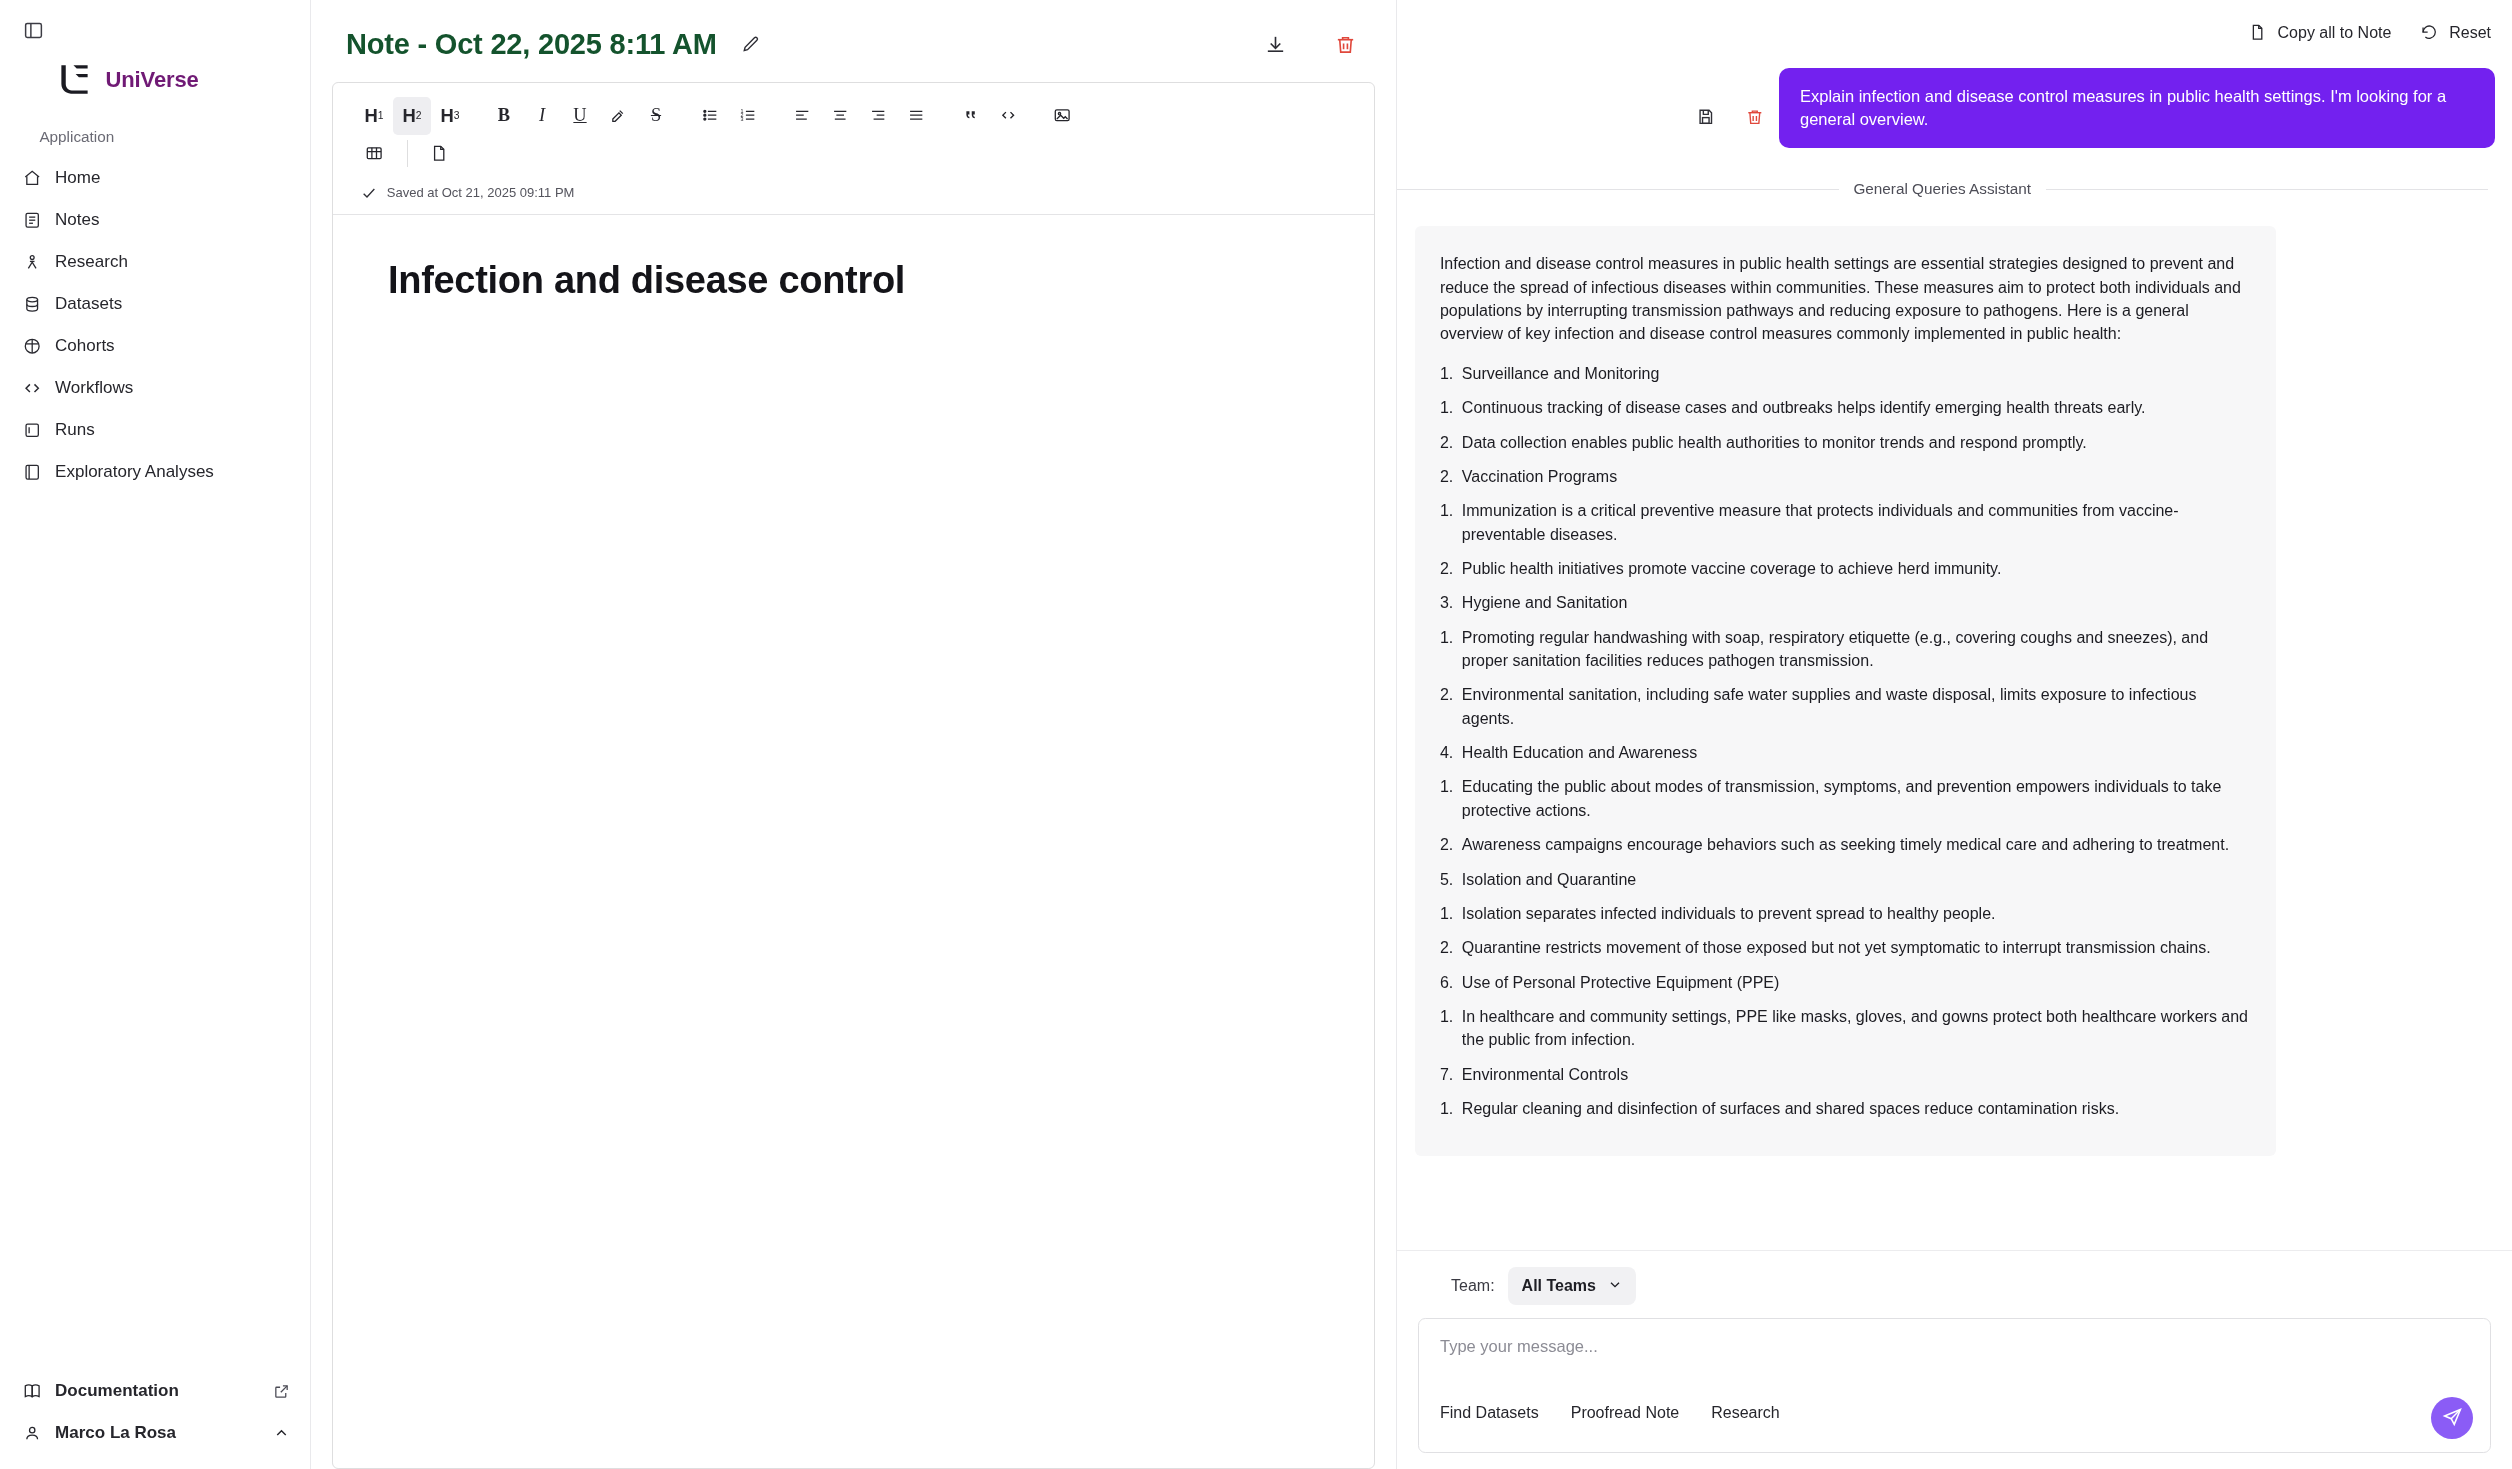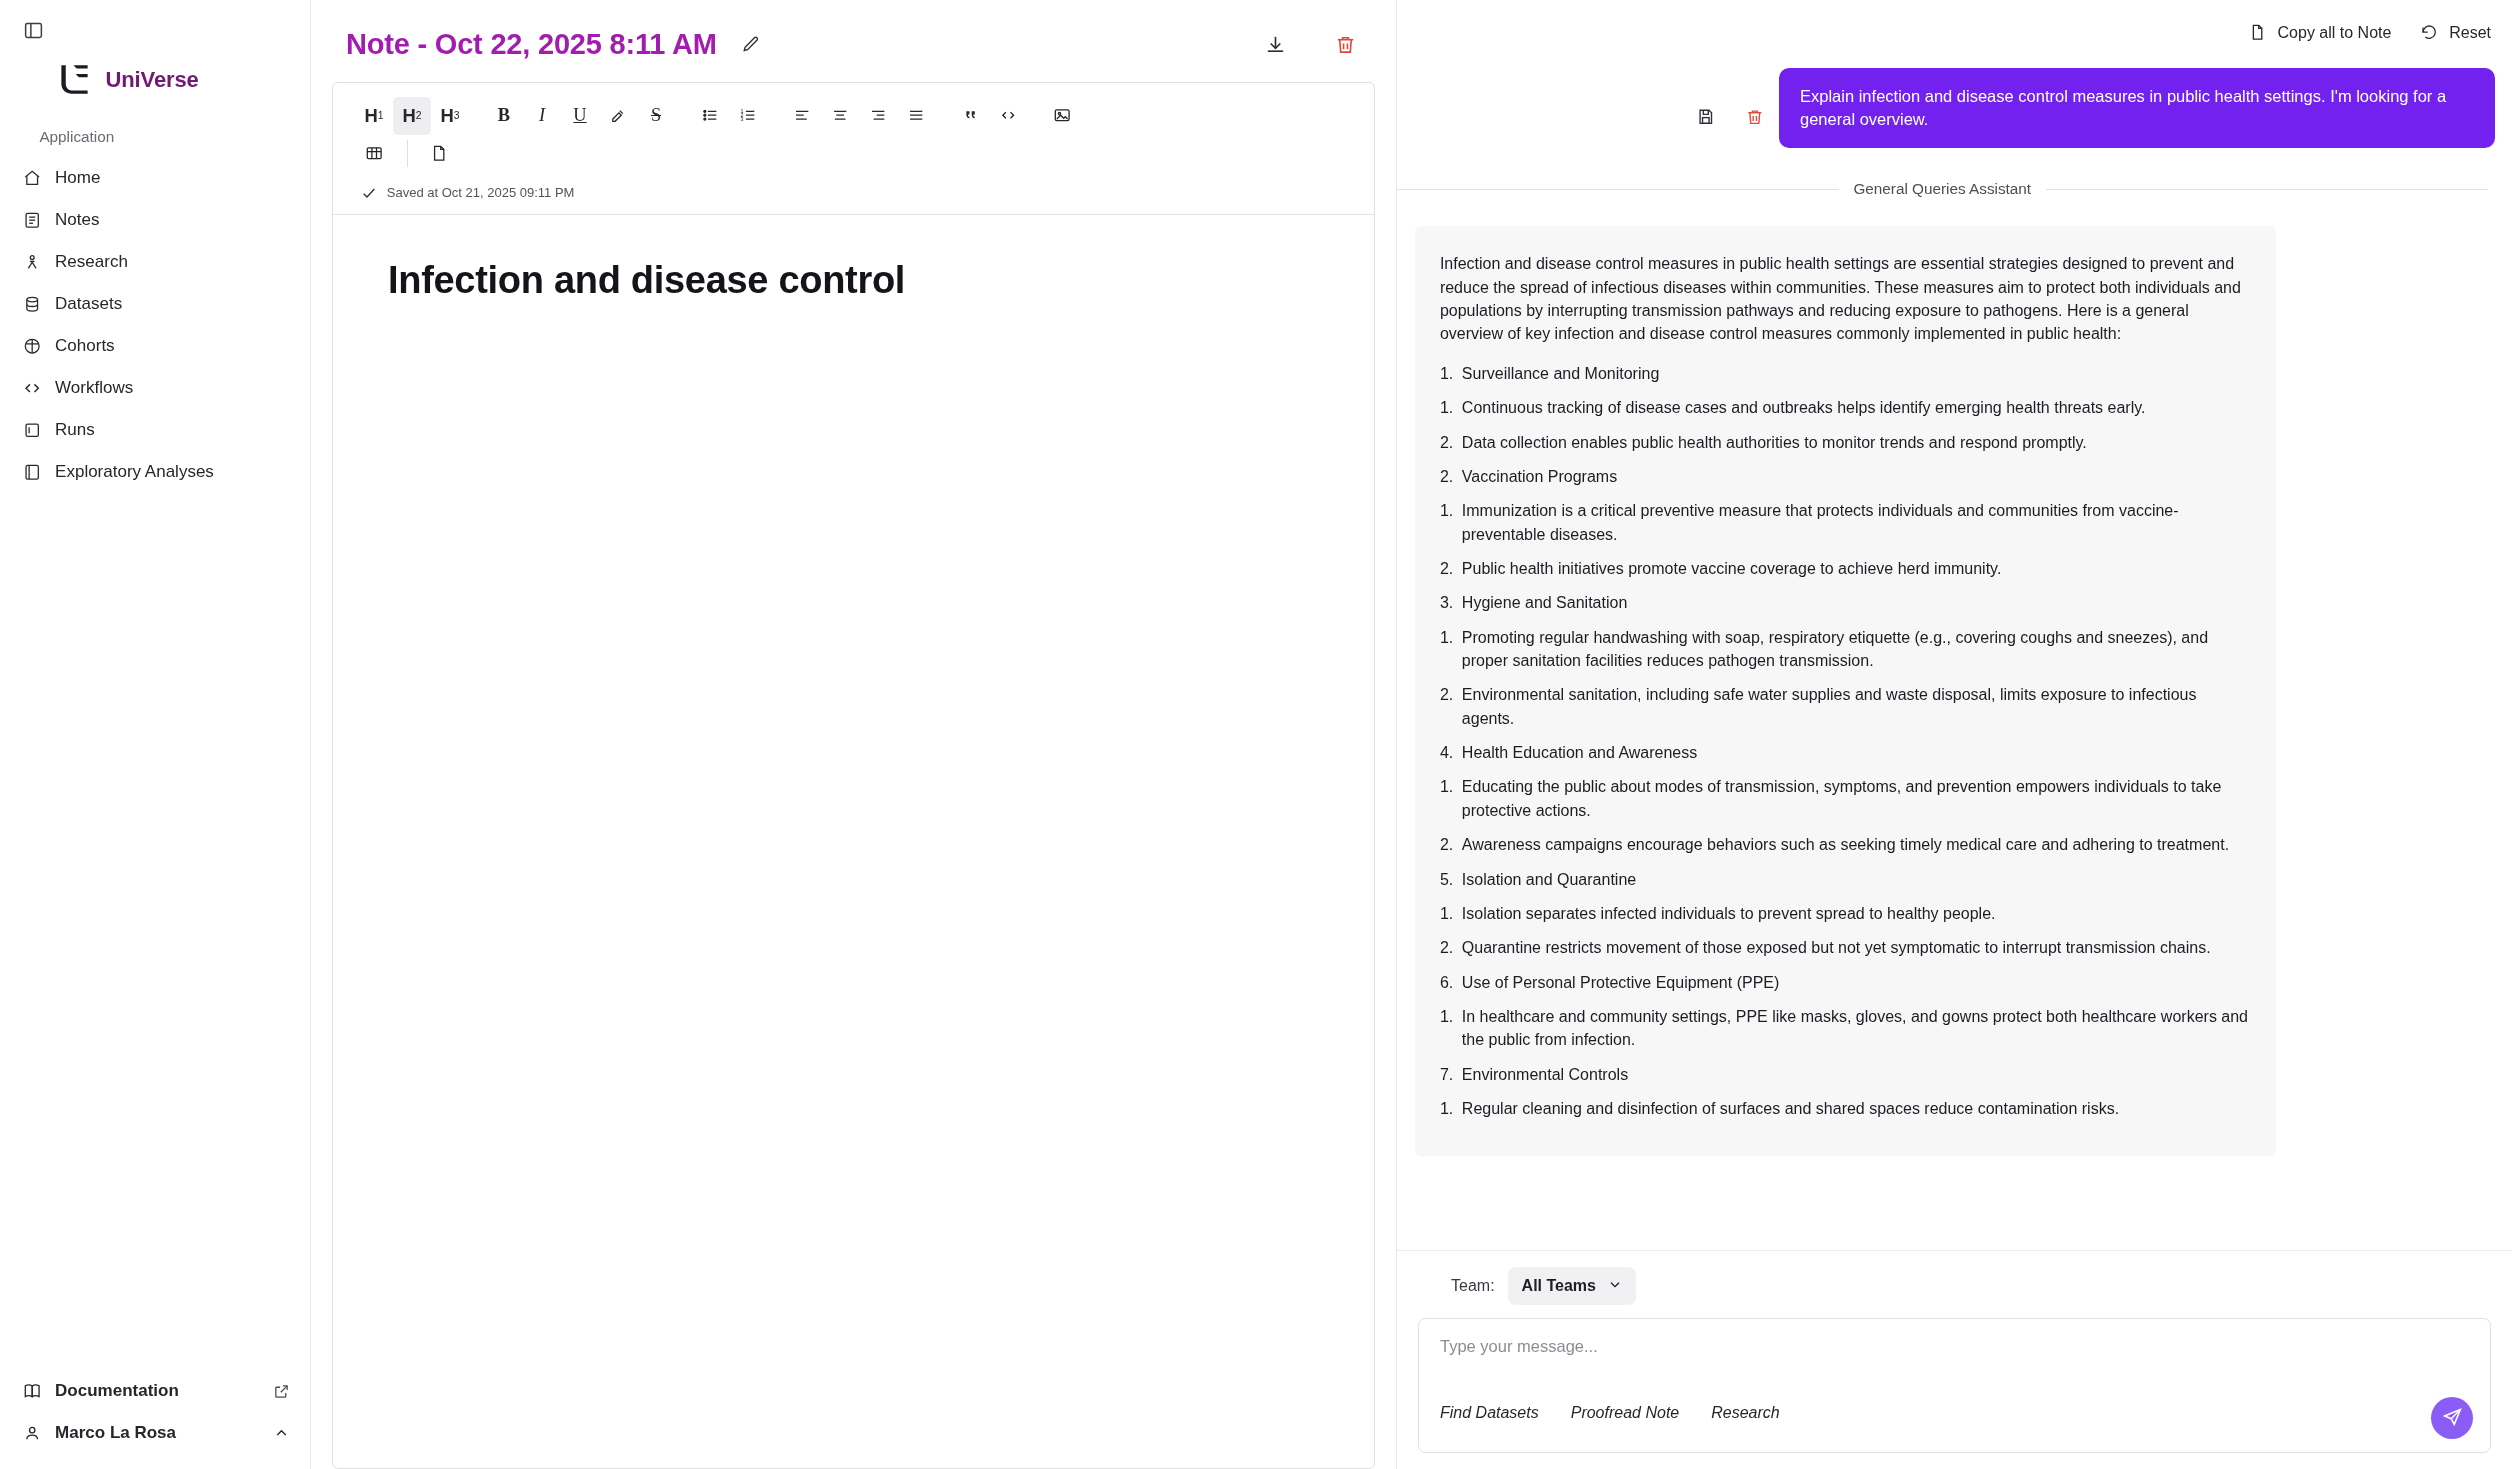--- a/index.html
+++ b/index.html
@@ -113,21 +113,21 @@
   }
   .note-header {
     display: flex;
     align-items: center;
     padding: 28px 35px 0 35px;
     gap: 16px;
   }
   .note-title {
     font-size: 29px;
     font-weight: bold;
-    color: #a21caf;
+    color: #14532d;
     letter-spacing: -0.2px;
   }
   .pencil-btn {
     width: 24.5px; height: 24.5px;
     display: flex; align-items: center; justify-content: center;
     color: #2c2c33;
     margin-left: 6.1px;
   }
   .hdr-spacer { flex: 1 1 auto; }
   .hdr-icon {
@@ -329,21 +329,21 @@
     color: #8c8c95;
   }
   .chips {
     display: flex;
     align-items: center;
     gap: 32px;
     margin-top: 48px;
     font-size: 16px;
     color: #26262c;
   }
-  .chip { cursor: pointer; font-style: italic; }
+  .chip { cursor: pointer; }
   .send-btn {
     position: absolute;
     right: 17px; bottom: 13.5px;
     width: 42px; height: 42px;
     border-radius: 50%;
     background: #8b5cf6;
     display: flex; align-items: center; justify-content: center;
     color: #fff;
     cursor: pointer;
   }

